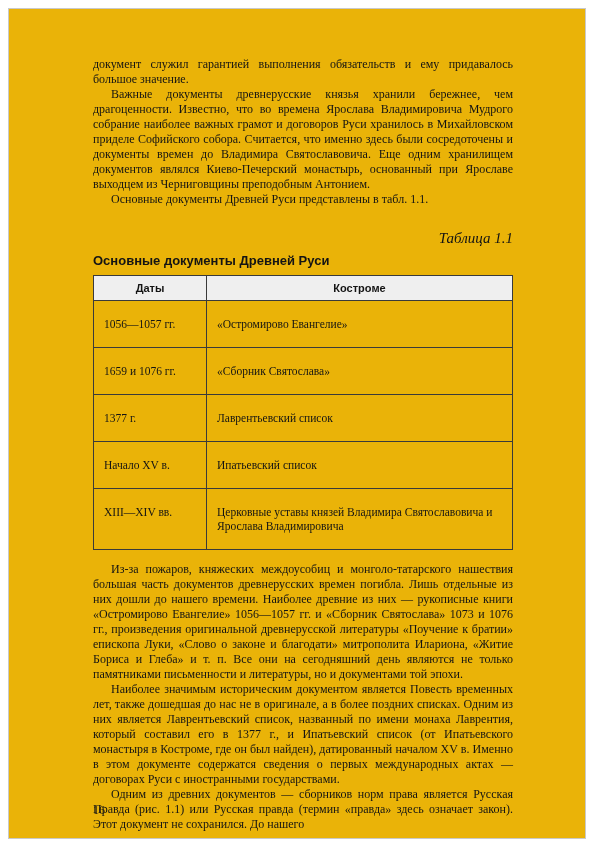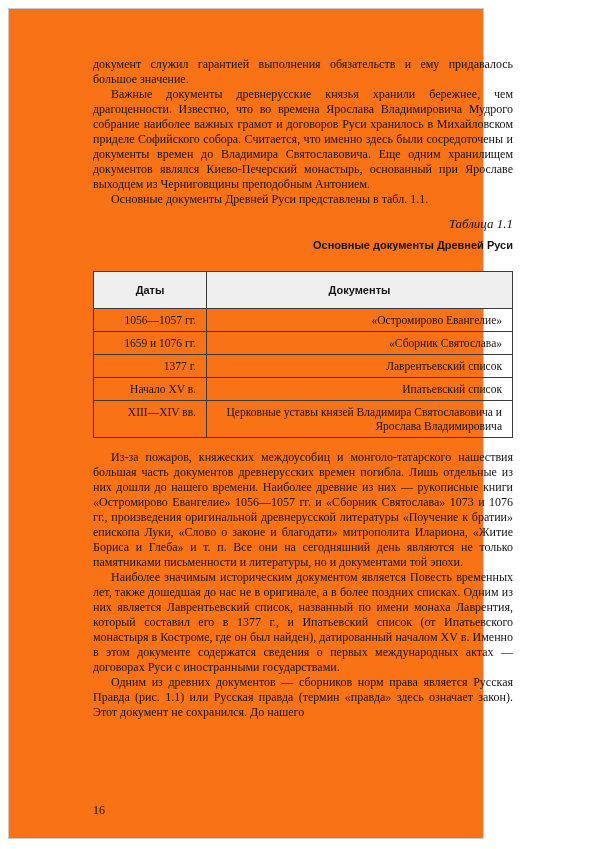--- a/index.html
+++ b/index.html
@@ -7,75 +7,75 @@
     padding: 0;
     background: #ffffff;
     width: 600px;
     height: 849px;
     overflow: hidden;
   }
   .page {
     position: absolute;
     left: 8px;
     top: 8px;
-    width: 476px;
+    width: 578px;
     height: 831px;
     border: 1px solid #c9c9c9;
-    background: #f97316;
+    background: #eab308;
     box-sizing: border-box;
     font-family: "Liberation Serif", "DejaVu Serif", serif;
     color: #141414;
   }
   .content {
     position: absolute;
     top: 48px;
     left: 84px;
     width: 420px;
     font-size: 12px;
     line-height: 15px;
     text-align: justify;
   }
   p { margin: 0; }
   p.indent { text-indent: 18px; }
 
   .table-caption {
     text-align: right;
     font-style: italic;
-    font-size: 13px;
-    margin-top: 9px;
+    font-size: 15px;
+    margin-top: 24px;
     margin-bottom: 7px;
   }
   .table-title {
-    text-align: right;
+    text-align: left;
     font-weight: bold;
-    font-size: 11px;
+    font-size: 13px;
     font-family: "Liberation Sans", "DejaVu Sans", sans-serif;
-    margin-bottom: 18px;
+    margin-bottom: 7px;
   }
   table.doc-table {
     border-collapse: collapse;
     width: 100%;
     font-size: 11.5px;
     line-height: 14px;
     margin-bottom: 12px;
   }
   table.doc-table th,
   table.doc-table td {
     border: 1px solid #3a3a3a;
-    padding: 4px 10px;
+    padding: 16px 10px;
     vertical-align: top;
-    text-align: right;
+    text-align: left;
   }
   table.doc-table th {
     text-align: center;
     font-weight: bold;
     font-size: 11px;
     font-family: "Liberation Sans", "DejaVu Sans", sans-serif;
     background: #efefef;
-    padding: 11px 10px;
+    padding: 5px 10px;
   }
   td.date-col { width: 92px; white-space: nowrap; }
 
   .after-table { margin-top: 10px; }
 
   .page-number {
     position: absolute;
     left: 84px;
     bottom: 20px;
     font-size: 12px;
@@ -94,21 +94,21 @@
     <p class="indent">Важные документы древнерусские князья хранили бережнее, чем драгоценности. Известно, что во времена Ярослава Владимировича Мудрого собрание наиболее важных грамот и договоров Руси хранилось в Михайловском приделе Софийского собора. Считается, что именно здесь были сосредоточены и документы времен до Владимира Святославовича. Еще одним хранилищем документов являлся Киево-Печерский монастырь, основанный при Ярославе выходцем из Черниговщины преподобным Антонием.</p>
     <p class="indent">Основные документы Древней Руси представлены в табл. 1.1.</p>
 
     <div class="table-caption">Таблица 1.1</div>
     <div class="table-title">Основные документы Древней Руси</div>
 
     <table class="doc-table">
       <thead>
         <tr>
           <th class="date-col">Даты</th>
-          <th>Документы</th>
+          <th>Костроме</th>
         </tr>
       </thead>
       <tbody>
         <tr>
           <td class="date-col">1056—1057 гг.</td>
           <td>«Остромирово Евангелие»</td>
         </tr>
         <tr>
           <td class="date-col">1659 и 1076 гг.</td>
           <td>«Сборник Святослава»</td>

